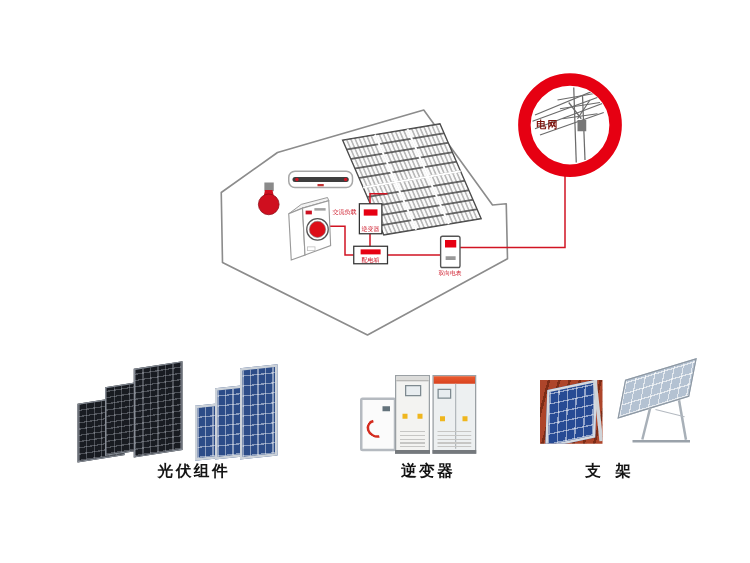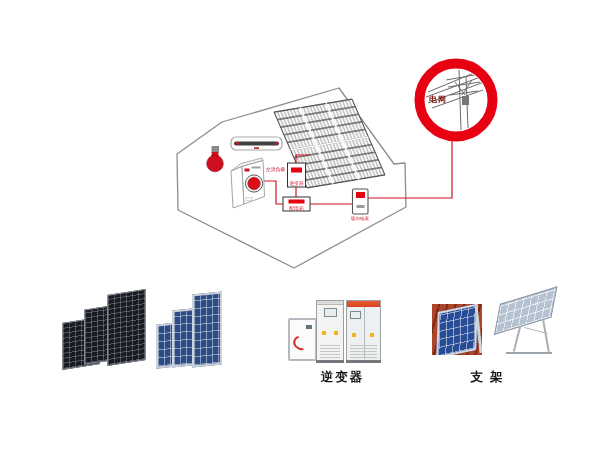--- a/index.html
+++ b/index.html
@@ -152,20 +152,21 @@
   </svg>
 
   <div>
     <div class="pv-b" style="left:62px;top:320px;width:36px;height:45px;"></div>
     <div class="pv-b" style="left:84px;top:307px;width:33px;height:53px;"></div>
     <div class="pv-b" style="left:107px;top:292px;width:37px;height:69px;"></div>
     <div class="pv-u" style="left:156px;top:323px;width:27px;height:40px;"></div>
     <div class="pv-u" style="left:172px;top:309px;width:26px;height:53px;"></div>
     <div class="pv-u" style="left:192px;top:293px;width:26px;height:69px;"></div>
   </div>
+  <div class="prod-label" style="left:105px;top:369px;width:100px;">光伏组件</div>
 
   <div>
     <div class="inv-wall">
       <div class="screen"></div>
       <div class="swoosh"></div>
     </div>
     <div class="cab cab1">
       <div class="topbar"></div>
       <div class="screen" style="left:7px;top:7px;width:11px;height:7px;"></div>
       <div class="warn" style="left:5px;top:30px;"></div>
@@ -191,15 +192,15 @@
       <div class="rail"></div>
     </div>
     <div class="ground-mount">
       <div class="panel"></div>
       <div class="leg1"></div>
       <div class="leg2"></div>
       <div class="brace"></div>
       <div class="base"></div>
     </div>
   </div>
-  <div class="prod-label" style="left:440px;top:369px;width:95px;">支 架</div>
+  <div class="prod-label" style="left:440px;top:369px;width:95px;font-family:Liberation Mono, monospace;">支 架</div>
 
 </div>
 
 </body></html>

